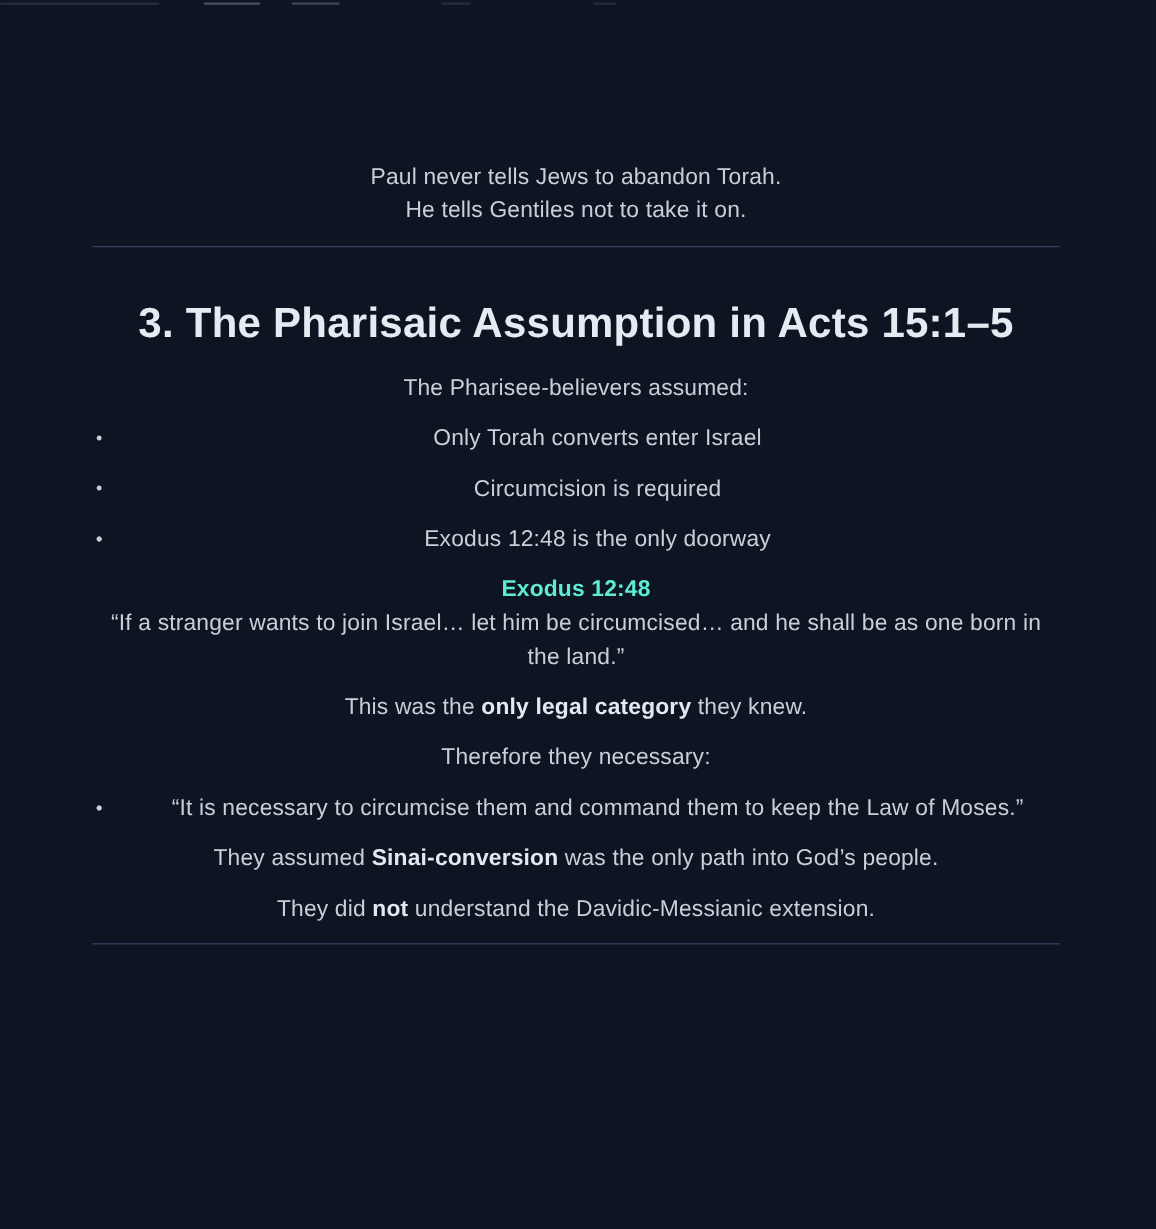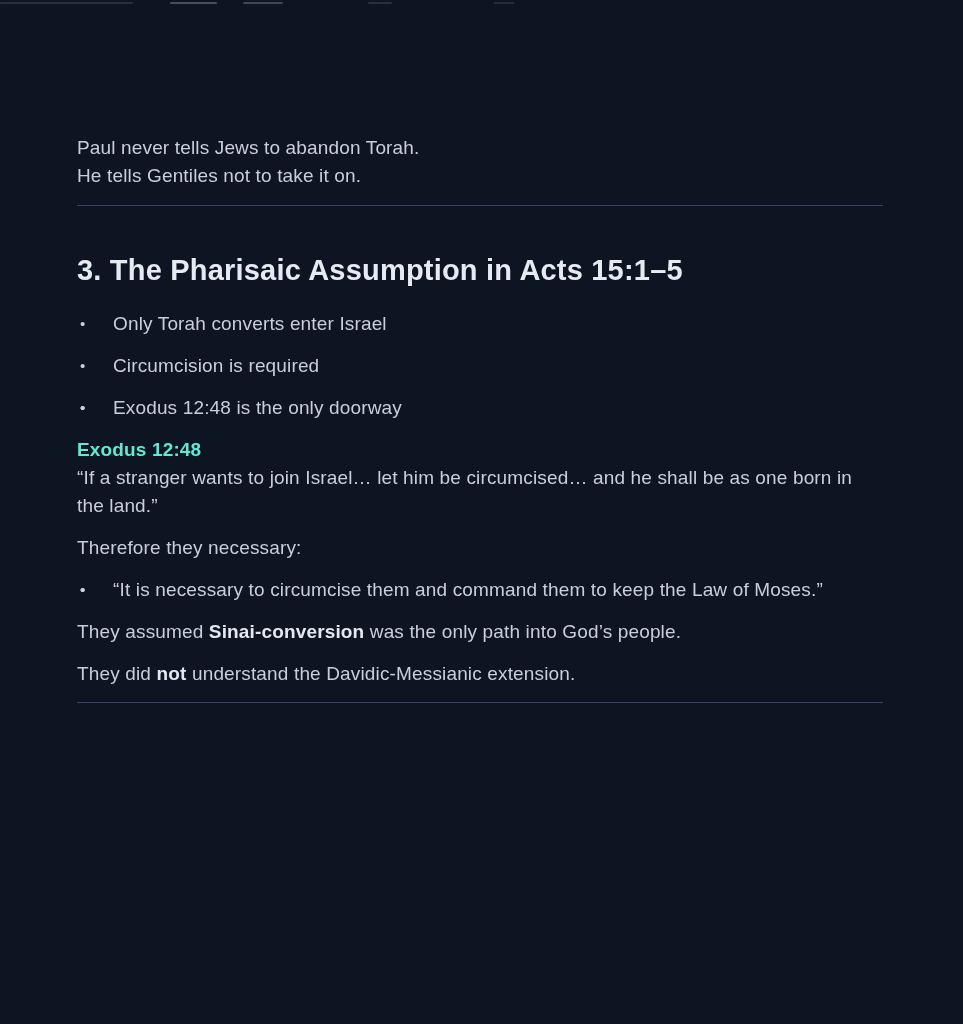--- a/index.html
+++ b/index.html
@@ -6,20 +6,21 @@
   html, body { background: #0d1422; }
   body { font-family: "Liberation Sans", "DejaVu Sans", sans-serif; }
 
   .page {
     position: relative;
     width: 963px;
     height: 860px;
     background: #0d1422;
     overflow: hidden;
     color: #c9cfda;
+    text-align: center;
   }
 
   
   .top-artifacts { position: absolute; top: 2px; left: 0; width: 100%; height: 4px; }
   .top-artifacts i {
     position: absolute; top: 0; height: 2px; border-radius: 2px;
     background: rgba(138, 130, 158, 0.38); display: block;
   }
   .top-artifacts i:nth-child(1) { left: 0;    width: 133px; background: rgba(120,112,140,0.28); }
   .top-artifacts i:nth-child(2) { left: 170px; width: 47px; background: rgba(150,142,168,0.45); }
@@ -43,21 +44,21 @@
   .divider {
     border: none;
     border-top: 1px solid #3a4364;
     margin: 15px 0 0 0;
     height: 0;
   }
   .divider.bottom { margin-top: 12px; }
 
   .section-heading {
     margin: 46px 0 22px 0;
-    font-size: 29px;
+    font-size: 35px;
     line-height: 36px;
     font-weight: bold;
     color: #e6eaf1;
     letter-spacing: 0.2px;
   }
 
   .bullet-list { list-style: none; margin: 14px 0; }
   .bullet-list li {
     position: relative;
     margin: 14px 0;
@@ -91,20 +92,21 @@
 
     <p class="para">
       <span>Paul never tells Jews to abandon Torah.</span><br>
       <span>He tells Gentiles not to take it on.</span>
     </p>
 
     <hr class="divider">
 
     <h3 class="section-heading">3. The Pharisaic Assumption in Acts 15:1–5</h3>
 
+    <p class="para">The Pharisee-believers assumed:</p>
 
     <ul class="bullet-list">
       <li>
         <span class="bullet">•</span>
         <span>Only Torah converts enter Israel</span>
       </li>
       <li>
         <span class="bullet">•</span>
         <span>Circumcision is required</span>
       </li>
@@ -115,20 +117,21 @@
         <span class="bullet">•</span>
         <span>Exodus 12:48 is the only doorway</span>
       </li>
     </ul>
 
     <p class="para">
       <span class="scripture-ref">Exodus 12:48</span>
       <span>“If a stranger wants to join Israel… let him be circumcised… and he shall be as one born in the land.”</span>
     </p>
 
+    <p class="para"><span>This was the </span><strong>only legal category</strong><span> they knew.</span></p>
 
     <p class="para">Therefore they necessary:</p>
 
     <ul class="bullet-list">
       <li>
         <span class="bullet">•</span>
       </li>
       <li>
         <span class="bullet">•</span>
         <span>“It is necessary to circumcise them and command them to keep the Law of Moses.”</span>

